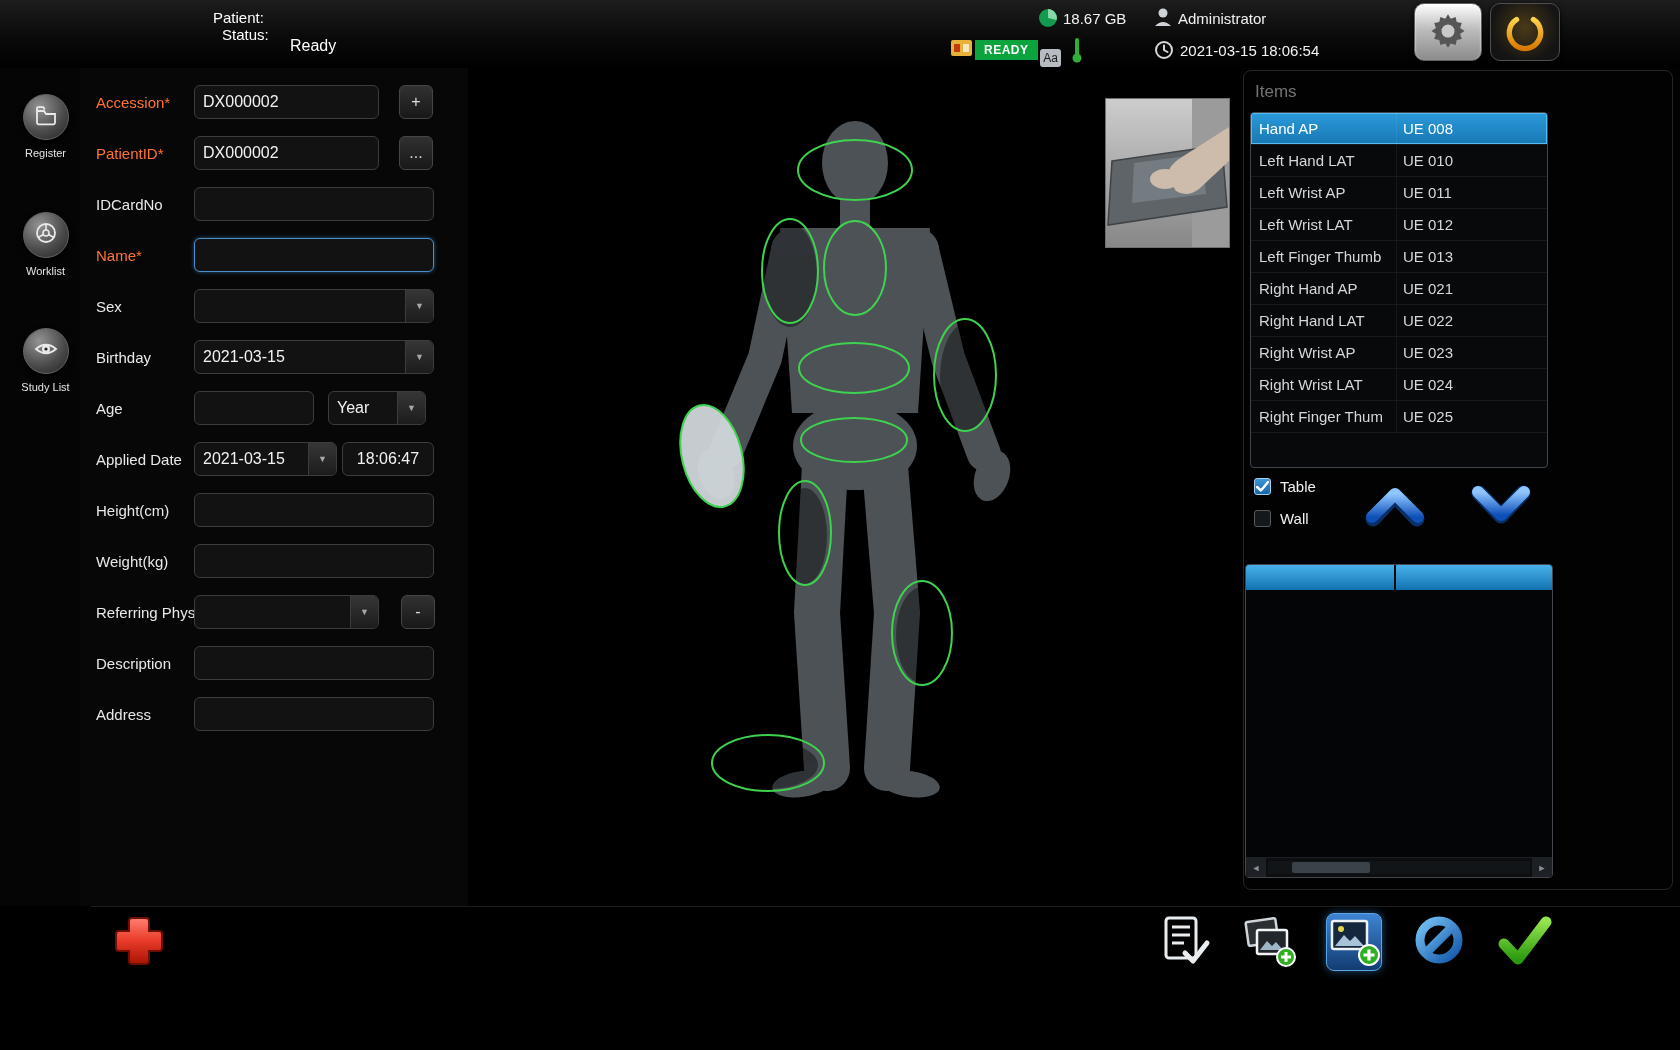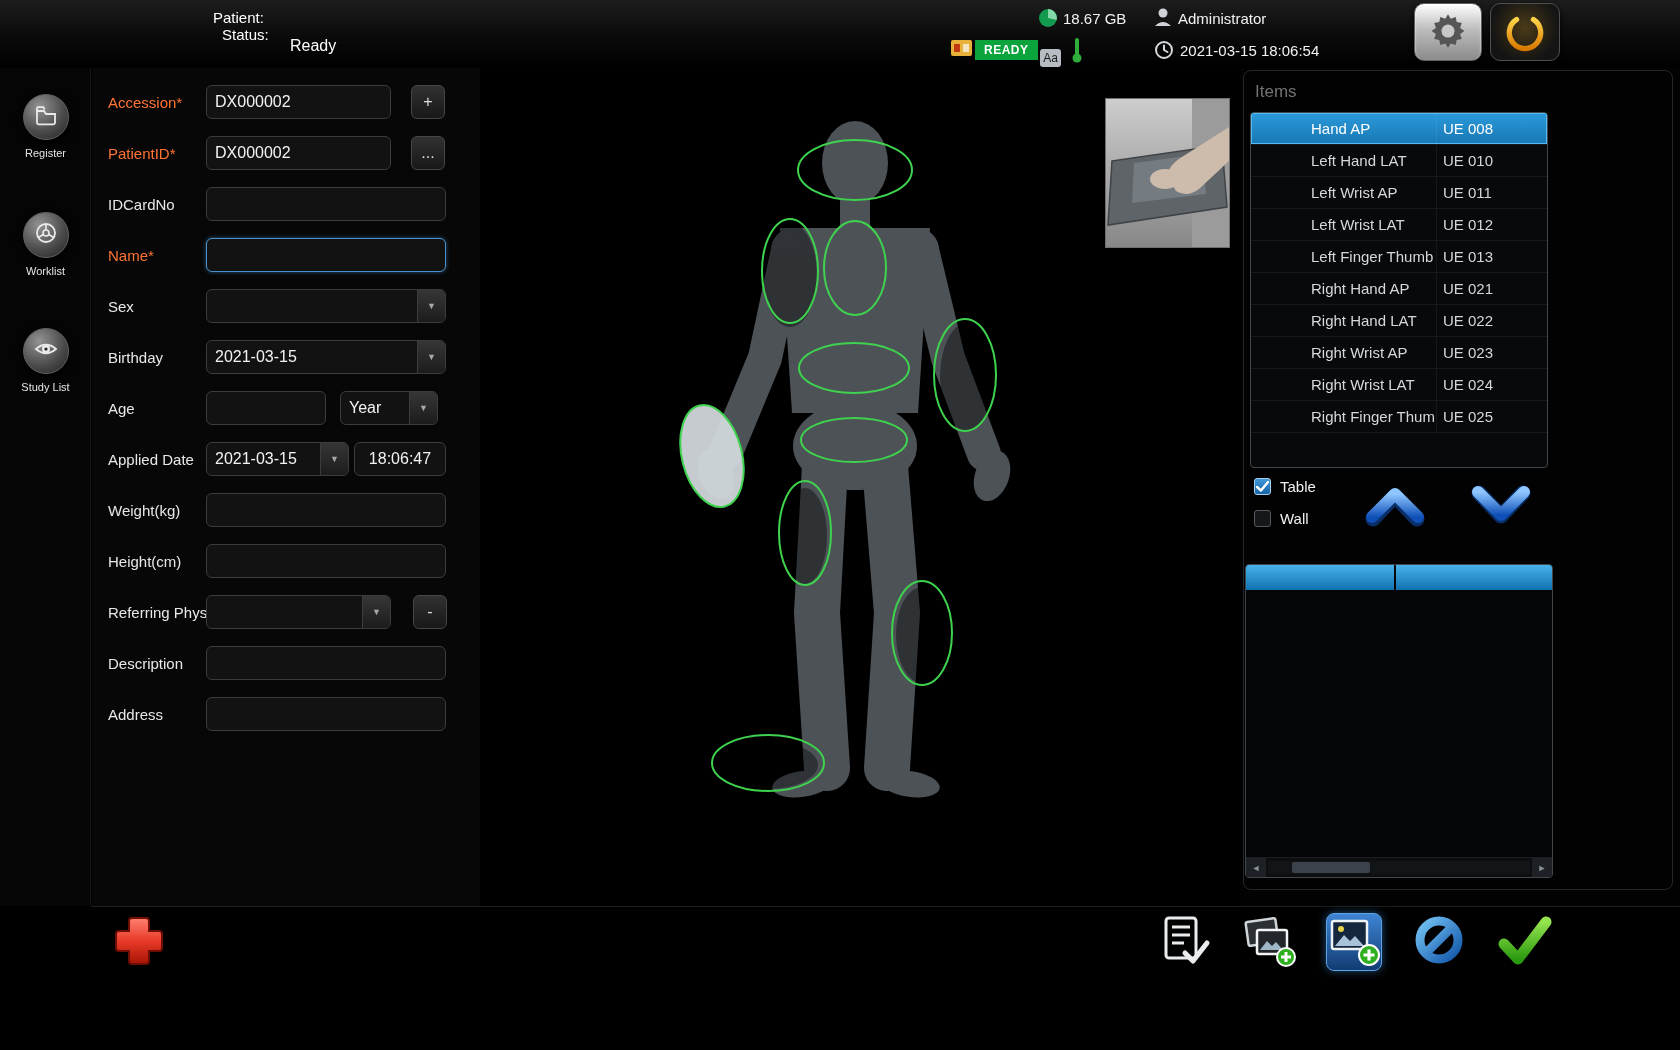--- a/index.html
+++ b/index.html
@@ -31,21 +31,21 @@
   .sidebar{position:absolute;left:0;top:68px;width:91px;height:838px;background:#050505;
            border-right:1px solid #161616;}
   .side-item{position:absolute;left:0;width:91px;text-align:center;cursor:pointer;}
   .side-circle{width:46px;height:46px;margin:0 auto;border-radius:50%;
                background:radial-gradient(circle at 35% 28%,#939393,#4a4a4a 58%,#232323);
                border:1px solid #636363;display:flex;align-items:center;justify-content:center;
                box-shadow:0 3px 6px #000;}
   .side-label{font-size:11px;color:#e4e4e4;margin-top:7px;}
 
   
-  .form-panel{position:absolute;left:92px;top:68px;width:388px;height:838px;background:#070707;
+  .form-panel{position:absolute;left:80px;top:68px;width:388px;height:838px;background:#070707;
               padding:16px 0 0 16px;}
   .frow{display:flex;align-items:center;height:36px;margin-bottom:15px;}
   .flabel{width:98px;font-size:15px;color:#e8e8e8;flex:none;white-space:nowrap;overflow:hidden;}
   .flabel.req{color:#ff7433;}
   .finput{height:34px;background:#121212;border:1px solid #3c3c3c;border-radius:6px;color:#f2f2f2;
           font-size:16px;padding:0 8px;font-family:inherit;outline:none;}
   .finput.focused{border-color:#4a90cc;box-shadow:0 0 4px rgba(70,150,215,.55);}
   .w240{width:240px;}.w185{width:185px;}.w143{width:143px;}.w120{width:120px;}.w98{width:98px;}
   .sq-btn{width:34px;height:34px;flex:none;background:linear-gradient(#313131,#181818);
           border:1px solid #464646;border-radius:6px;color:#ddd;font-size:16px;
@@ -67,21 +67,21 @@
 
   
   .right-panel{position:absolute;left:1240px;top:68px;width:440px;height:838px;background:#020202;}
   .rp-frame{position:absolute;left:3px;top:2px;width:430px;height:820px;border:1px solid #22272c;
             border-radius:8px;pointer-events:none;}
   .rp-title{position:absolute;left:15px;top:14px;font-size:17px;color:#737373;}
   .items-list{position:absolute;left:10px;top:44px;width:298px;height:356px;border:1px solid #41474d;
               border-radius:4px;background:#08090a;overflow:hidden;}
   .item-row{display:flex;height:32px;align-items:center;border-bottom:1px solid #17191c;
             font-size:15px;color:#d4d8dc;cursor:pointer;}
-  .item-name{width:145px;padding-left:20px;white-space:nowrap;overflow:hidden;flex:none;margin-left:40px;}
+  .item-name{width:145px;padding-left:8px;white-space:nowrap;overflow:hidden;flex:none;}
   .item-code{flex:1;padding-left:6px;border-left:1px solid rgba(255,255,255,.06);height:100%;
              display:flex;align-items:center;}
   .item-row.selected{background:linear-gradient(#2b9ada,#1878b4);color:#fff;
                      box-shadow:inset 0 0 0 1px #55bbf0;}
   .chk-row{position:absolute;left:14px;display:flex;align-items:center;gap:9px;font-size:15px;
            color:#f0f0f0;cursor:pointer;}
   .chk{width:17px;height:17px;border-radius:3px;display:flex;align-items:center;justify-content:center;}
   .chk.checked{background:linear-gradient(#3e96d8,#1566a8);border:1px solid #a8cfec;}
   .chk.empty{background:#15181b;border:1px solid #565a5e;}
   .chev{position:absolute;top:414px;width:66px;height:46px;cursor:pointer;}
@@ -277,26 +277,26 @@
     <div class="frow">
       <span class="flabel">Applied Date</span>
       <div class="combo w143">
         <span class="combo-val">2021-03-15</span>
         <span class="combo-btn">▼</span>
       </div>
       <div class="timebox ml5">18:06:47</div>
     </div>
 
     <div class="frow">
+      <span class="flabel">Height(cm)</span>
+      <input class="finput w240" value="" style="">
+    </div>
+
+    <div class="frow">
       <span class="flabel">Weight(kg)</span>
-      <input class="finput w240" value="" style="">
-    </div>
-
-    <div class="frow">
-      <span class="flabel">Height(cm)</span>
       <input class="finput w240" value="" style="">
     </div>
 
     <div class="frow">
       <span class="flabel">Referring Phys</span>
       <div class="combo w185">
         <span class="combo-val"></span>
         <span class="combo-btn">▼</span>
       </div>
       <button class="sq-btn ml22">-</button>

